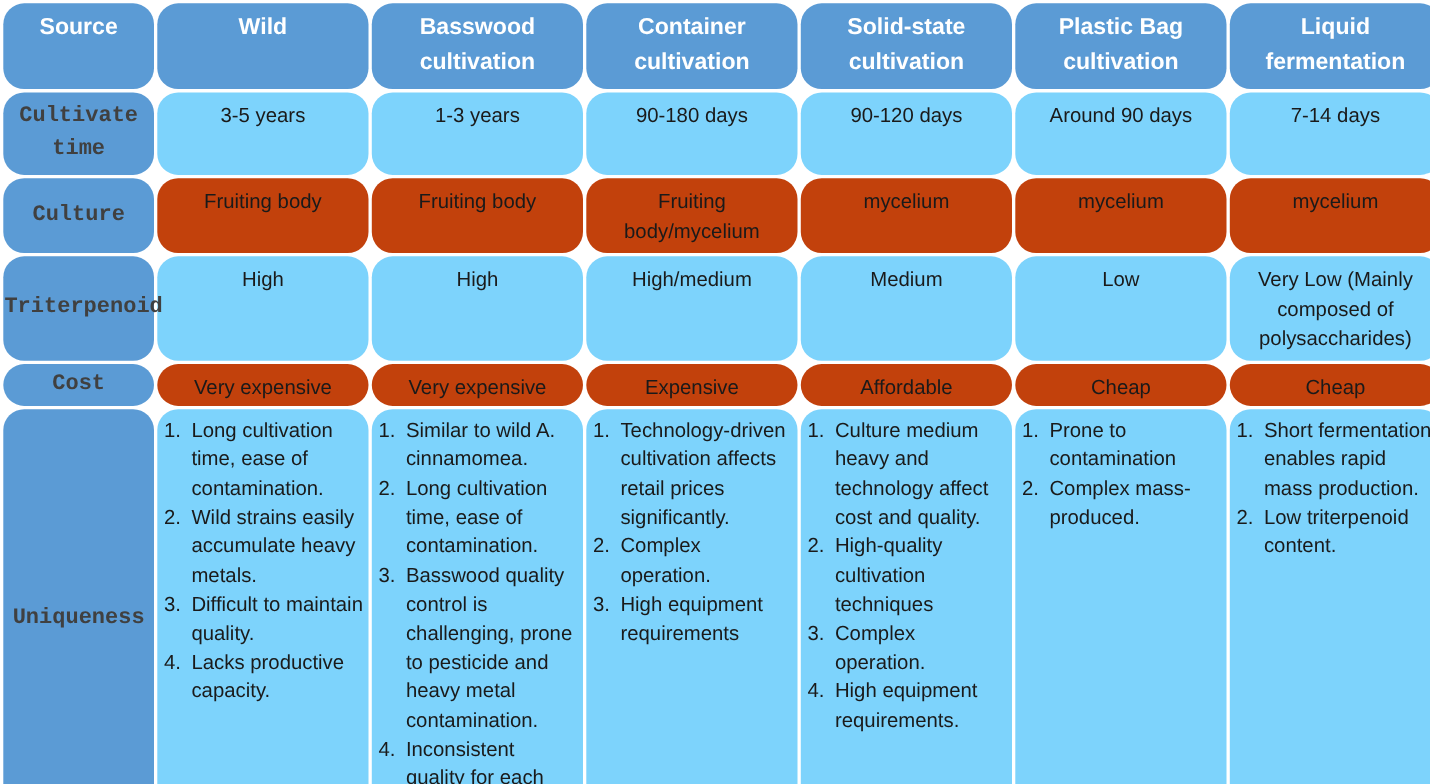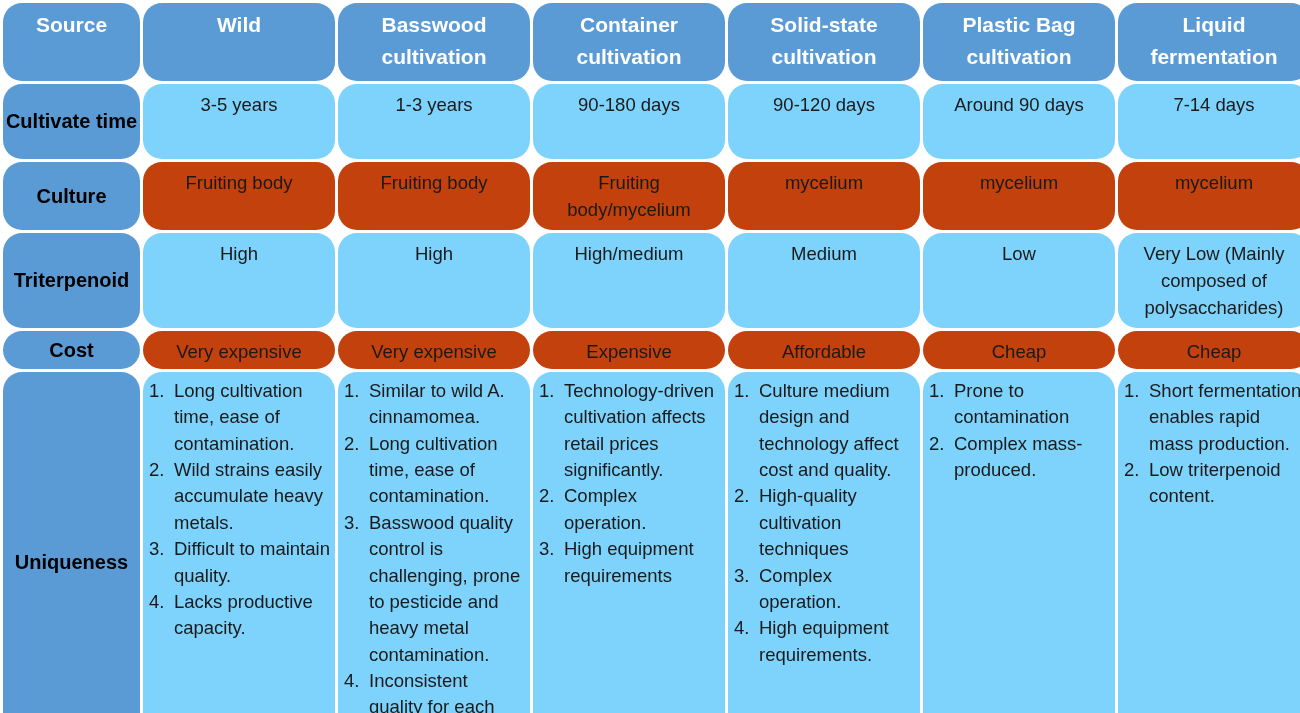--- a/index.html
+++ b/index.html
@@ -45,27 +45,28 @@
     line-height: 1.52;
     text-align: center;
     vertical-align: top;
     padding: 6px 4px 8px 4px;
     height: 54px;
   }
 
   
   td.rowlabel {
     background: #5b9bd5;
-    color: #000000;
+    color: #404040;
     font-weight: bold;
     font-size: 20px;
     line-height: 1.5;
     text-align: center;
     vertical-align: middle;
     padding: 2px 1px;
+    font-family: Liberation Mono, monospace;
   }
 
   
   td.cell {
     font-size: 18.5px;
     line-height: 1.47;
     color: #1a1a1a;
     text-align: center;
     vertical-align: top;
     padding: 7px 6px 4px 6px;
@@ -196,21 +197,21 @@
         </td>
         <td class="cell listcell">
           <ol class="numlist">
               <li>Technology-driven cultivation affects retail prices significantly.</li>
               <li>Complex operation.</li>
               <li>High equipment requirements</li>
             </ol>
         </td>
         <td class="cell listcell">
           <ol class="numlist">
-              <li>Culture medium design and technology affect cost and quality.</li>
+              <li>Culture medium heavy and technology affect cost and quality.</li>
               <li>High-quality cultivation techniques</li>
               <li>Complex operation.</li>
               <li>High equipment requirements.</li>
             </ol>
         </td>
         <td class="cell listcell">
           <ol class="numlist">
               <li>Prone to contamination</li>
               <li>Complex mass-produced.</li>
             </ol>

